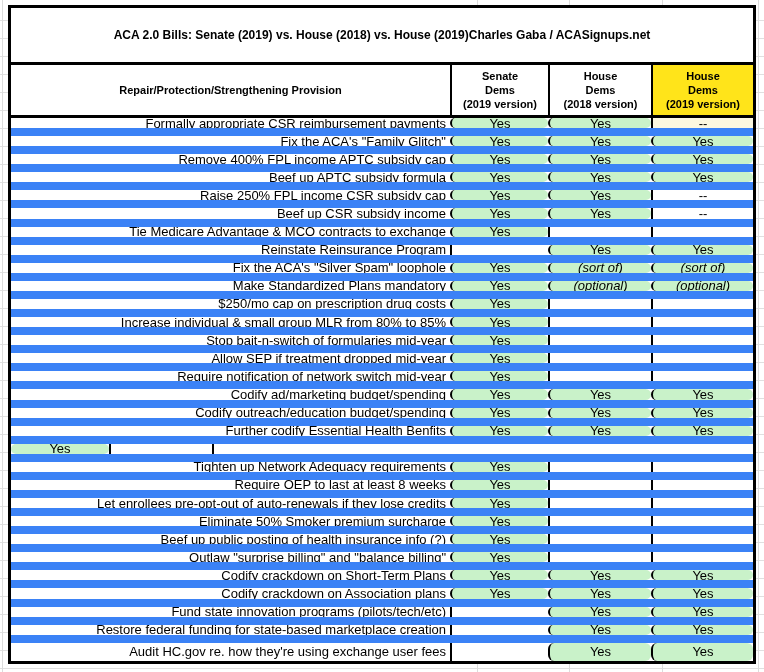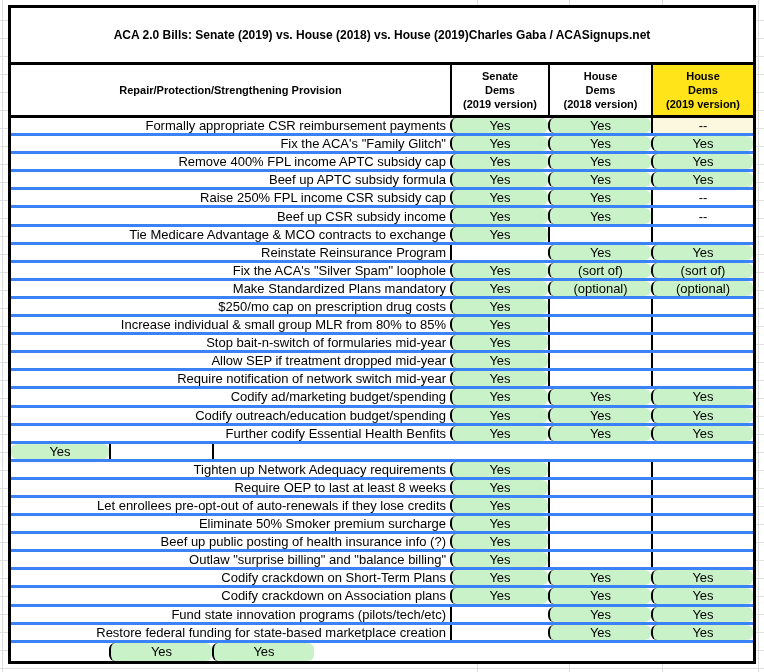--- a/index.html
+++ b/index.html
@@ -41,33 +41,33 @@
   .hcell{display:flex;flex-direction:column;align-items:center;justify-content:center;
     font-weight:bold;text-align:center;}
   .hcell + .hcell{border-left:2px solid #000;}
   .h-prov{flex:0 0 439px;font-size:11px;justify-content:center;}
   .h-col{font-size:11px;line-height:1.3;}
   .h-c1{flex:0 0 98px;}
   .h-c2{flex:0 0 103px;}
   .h-c3{flex:0 0 102px;}
 
   .table-body{border:3px solid #000;border-top:none;background:#fff;}
-  .trow{display:flex;height:18.1px;border-bottom:3px solid #3b82f6;}
+  .trow{display:flex;height:18.1px;border-bottom:8px solid #3b82f6;}
   .trow:last-child{border-bottom:none;}
   .cell{display:flex;align-items:center;overflow:hidden;font-size:13px;line-height:1;}
   .cell + .cell{border-left:2px solid #000;}
   .prov{flex:0 0 439px;justify-content:flex-end;padding-right:4px;white-space:nowrap;}
   .val{justify-content:center;text-align:center;}
   .v1{flex:0 0 98px;}
   .v2{flex:0 0 103px;}
   .v3{flex:0 0 102px;}
   .bg-green{background:#c9f2c9;border-radius:6px;}
   .bg-white{background:#ffffff;}
   .bg-cream{background:#fcf8e0;}
-  .italic{}
+  .italic{font-style:italic;}
   .hl-yellow{background:#ffe41a;}
 </style>
 </head>
 <body>
 
 <div class="grid-bg"></div>
 
 <div class="table-wrap">
 
   <div class="title-box">
@@ -262,19 +262,20 @@
         <div class="cell val v2 bg-green">Yes</div>
         <div class="cell val v3 bg-green">Yes</div>
       </div>
       <div class="trow">
         <div class="cell prov">Restore federal funding for state-based marketplace creation</div>
         <div class="cell val v1 bg-white"></div>
         <div class="cell val v2 bg-green">Yes</div>
         <div class="cell val v3 bg-green">Yes</div>
       </div>
       <div class="trow">
+        <div class="cell prov">Audit HC.gov re. how they're using exchange user fees</div>
         <div class="cell val v1 bg-white"></div>
         <div class="cell val v2 bg-green">Yes</div>
         <div class="cell val v3 bg-green">Yes</div>
       </div>
     </div>
 
 </div>
 
 </body></html>

